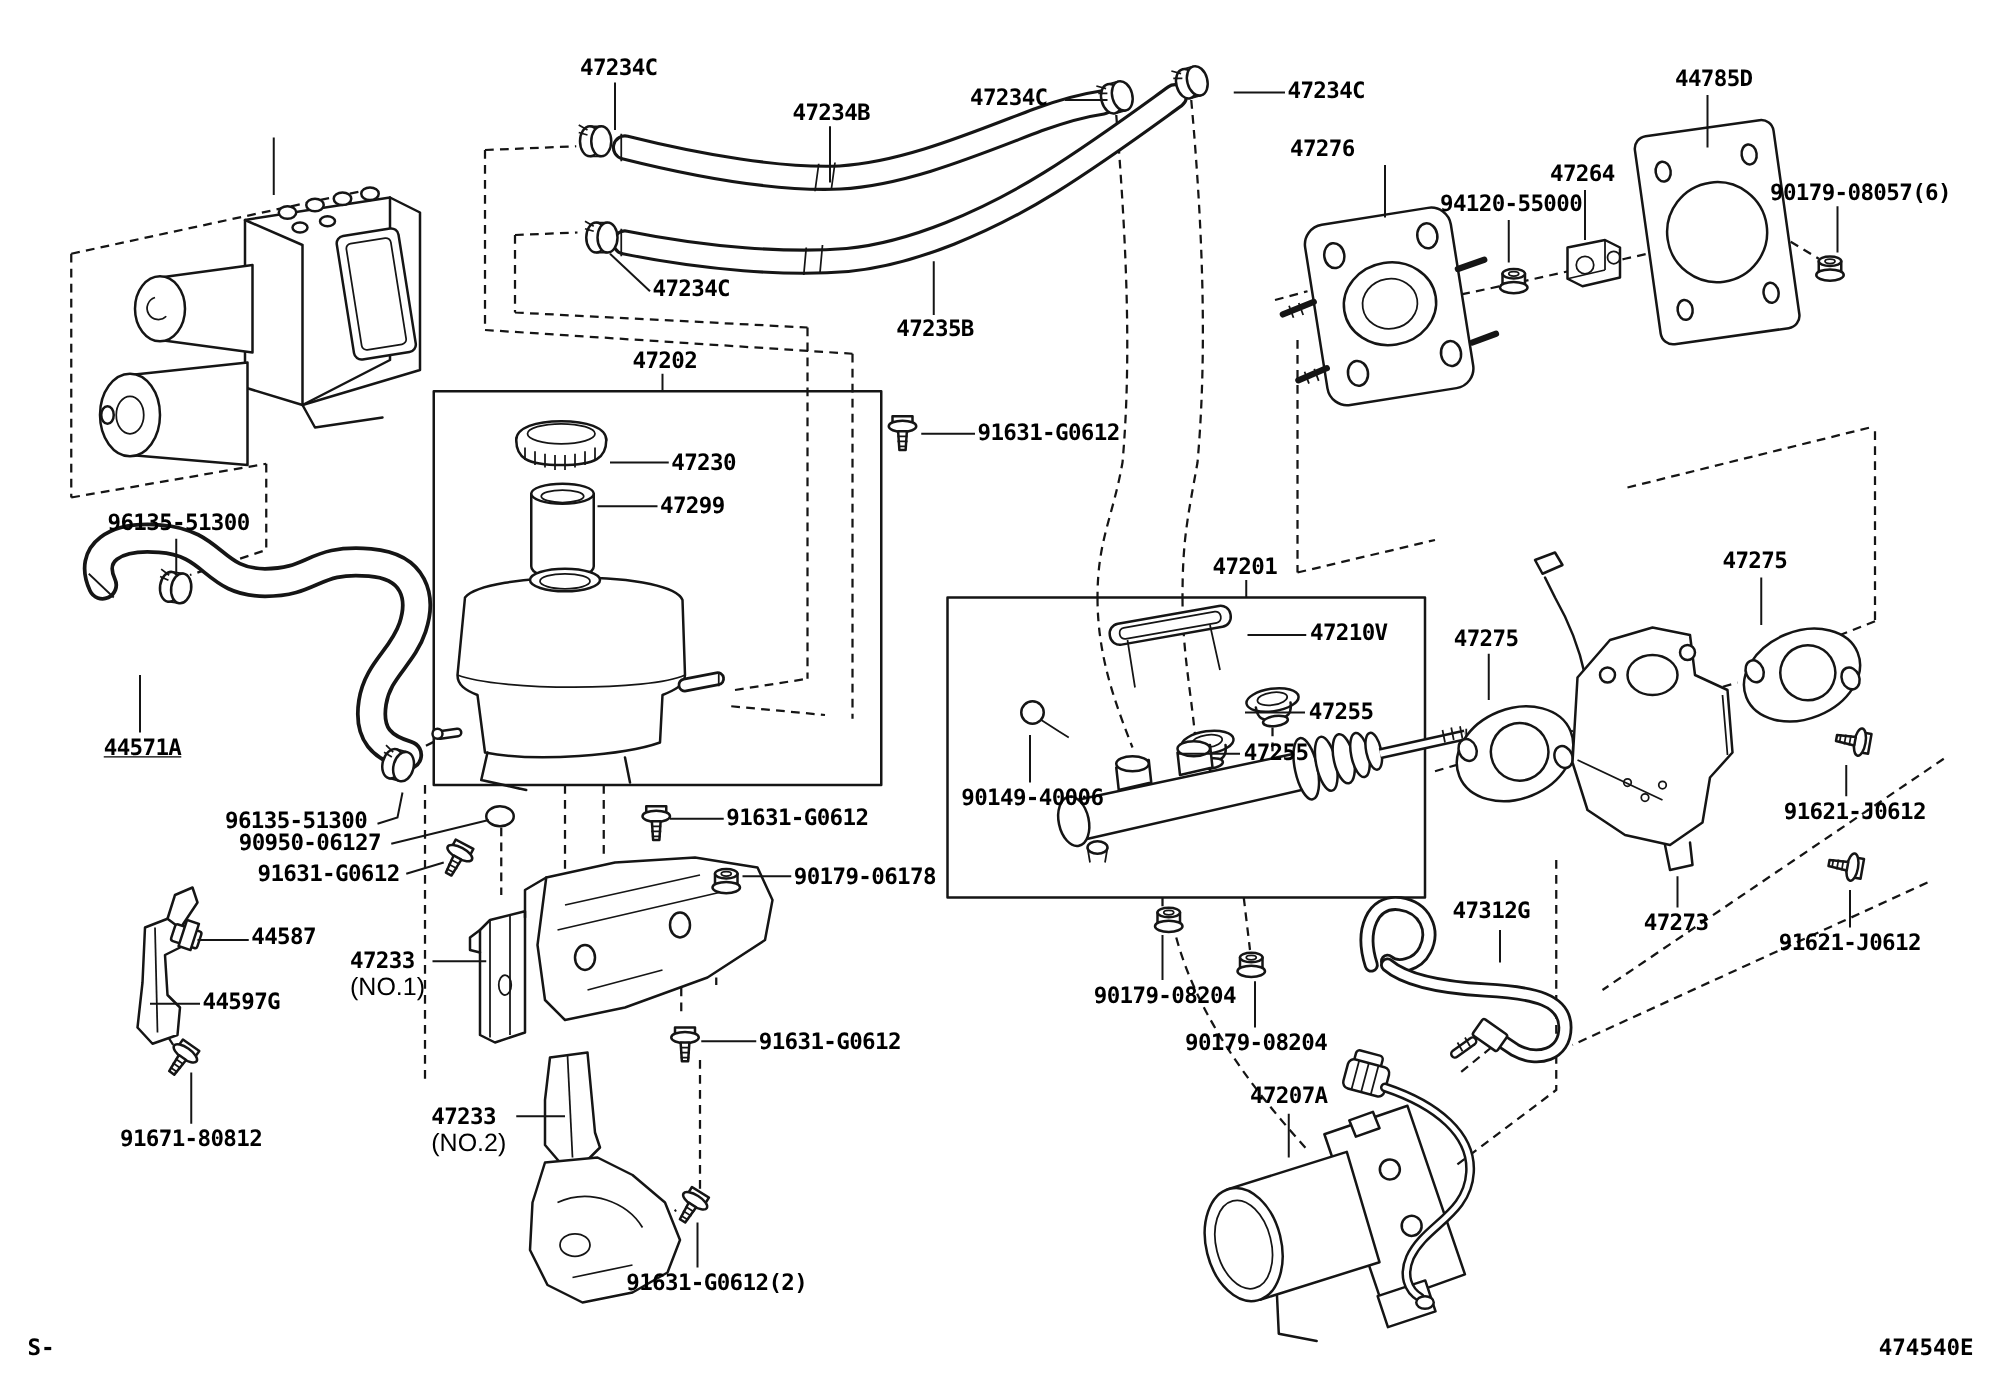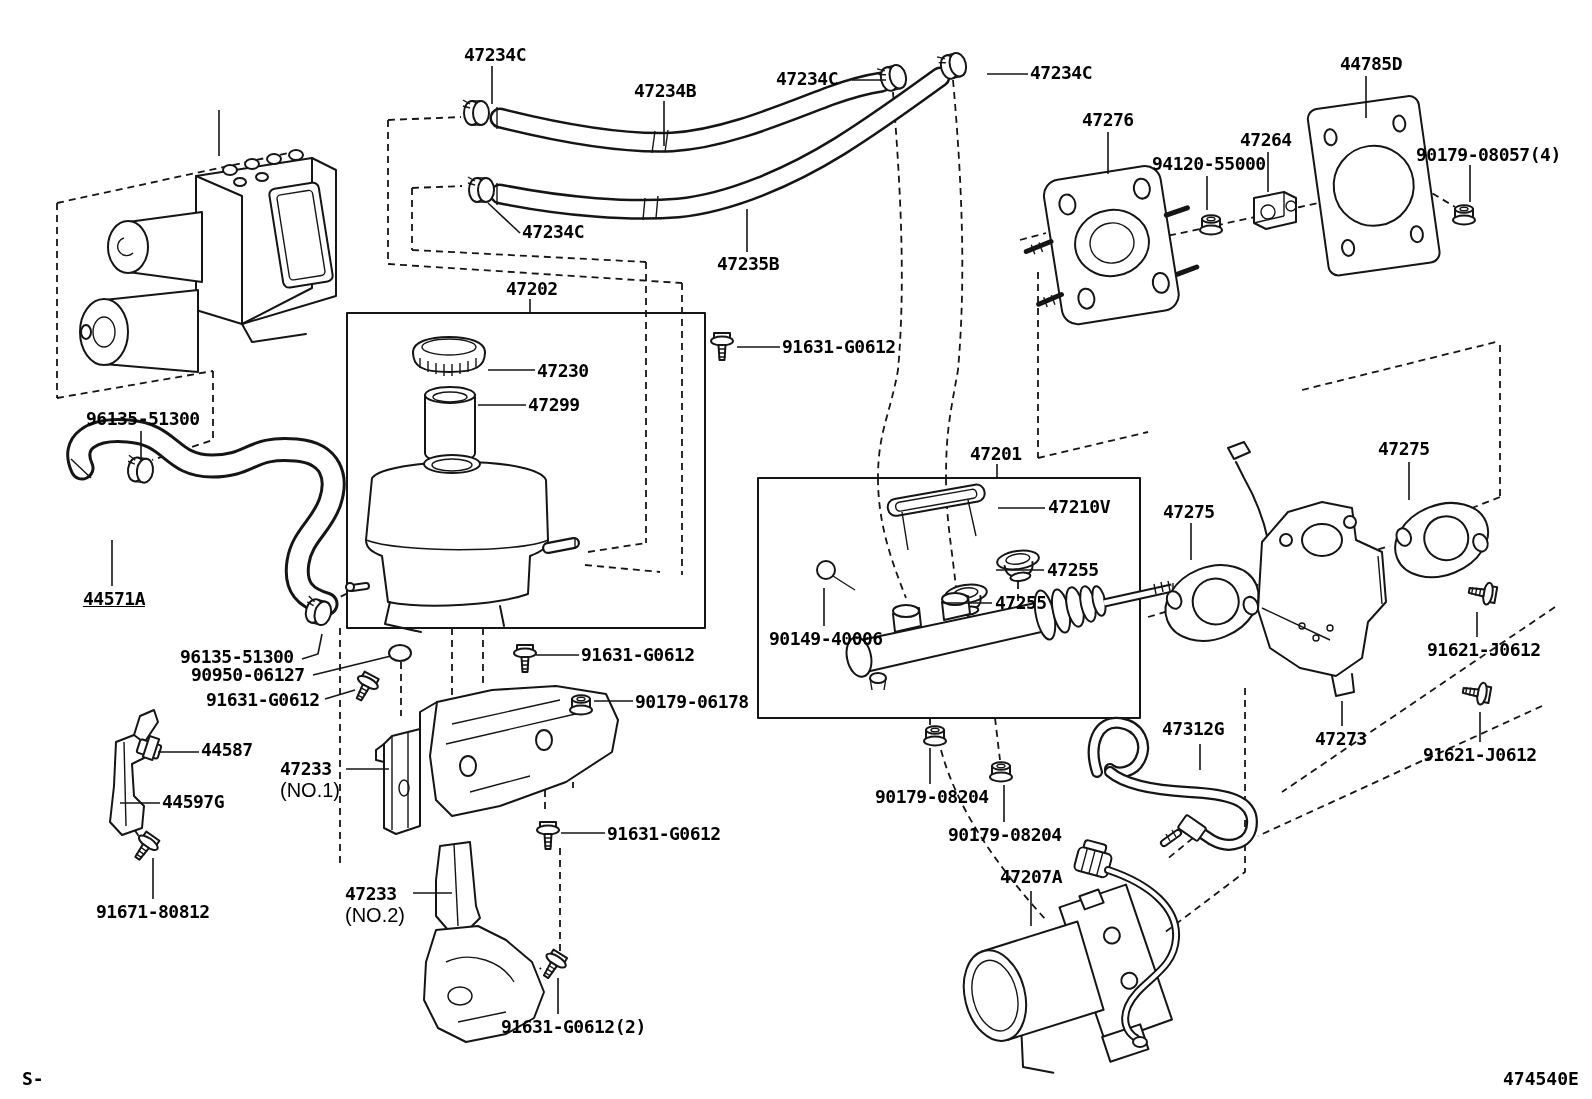--- a/index.html
+++ b/index.html
@@ -372,25 +372,25 @@
   </svg>
 
 
   <div id="labels">
       <div class="plabel" style="left: 464px; top: 44px;">47234C</div>
       <div class="plabel" style="left: 634px; top: 80px; text-align: right;">47234B</div>
       <div class="plabel" style="left: 776px; top: 68px;">47234C</div>
       <div class="plabel" style="left: 1030px; top: 62px;">47234C</div>
       <div class="plabel" style="left: 522px; top: 221px;">47234C</div>
       <div class="plabel" style="left: 717px; top: 253px;">47235B</div>
-      <div class="plabel" style="left: 1082px; top: 109px;">47276</div>
+      <div class="plabel" style="left: 1032px; top: 109px;">47276</div>
       <div class="plabel" style="left: 1152px; top: 153px;">94120-55000</div>
       <div class="plabel" style="left: 1240px; top: 129px;">47264</div>
       <div class="plabel" style="left: 1340px; top: 53px;">44785D</div>
-      <div class="plabel" style="left: 1416px; top: 144px;">90179-08057(4)</div>
+      <div class="plabel" style="left: 1416px; top: 144px;">90179-08057(6)</div>
       <div class="plabel" style="left: 506px; top: 278px;">47202</div>
       <div class="plabel" style="left: 537px; top: 360px;">47230</div>
       <div class="plabel" style="left: 528px; top: 394px;">47299</div>
       <div class="plabel" style="left: 782px; top: 336px;">91631-G0612</div>
       <div class="plabel" style="left: 970px; top: 443px;">47201</div>
       <div class="plabel" style="left: 1048px; top: 496px;">47210V</div>
       <div class="plabel" style="left: 1047px; top: 559px;">47255</div>
       <div class="plabel" style="left: 995px; top: 592px;">47255</div>
       <div class="plabel" style="left: 769px; top: 628px;">90149-40006</div>
       <div class="plabel" style="left: 1163px; top: 501px;">47275</div>

